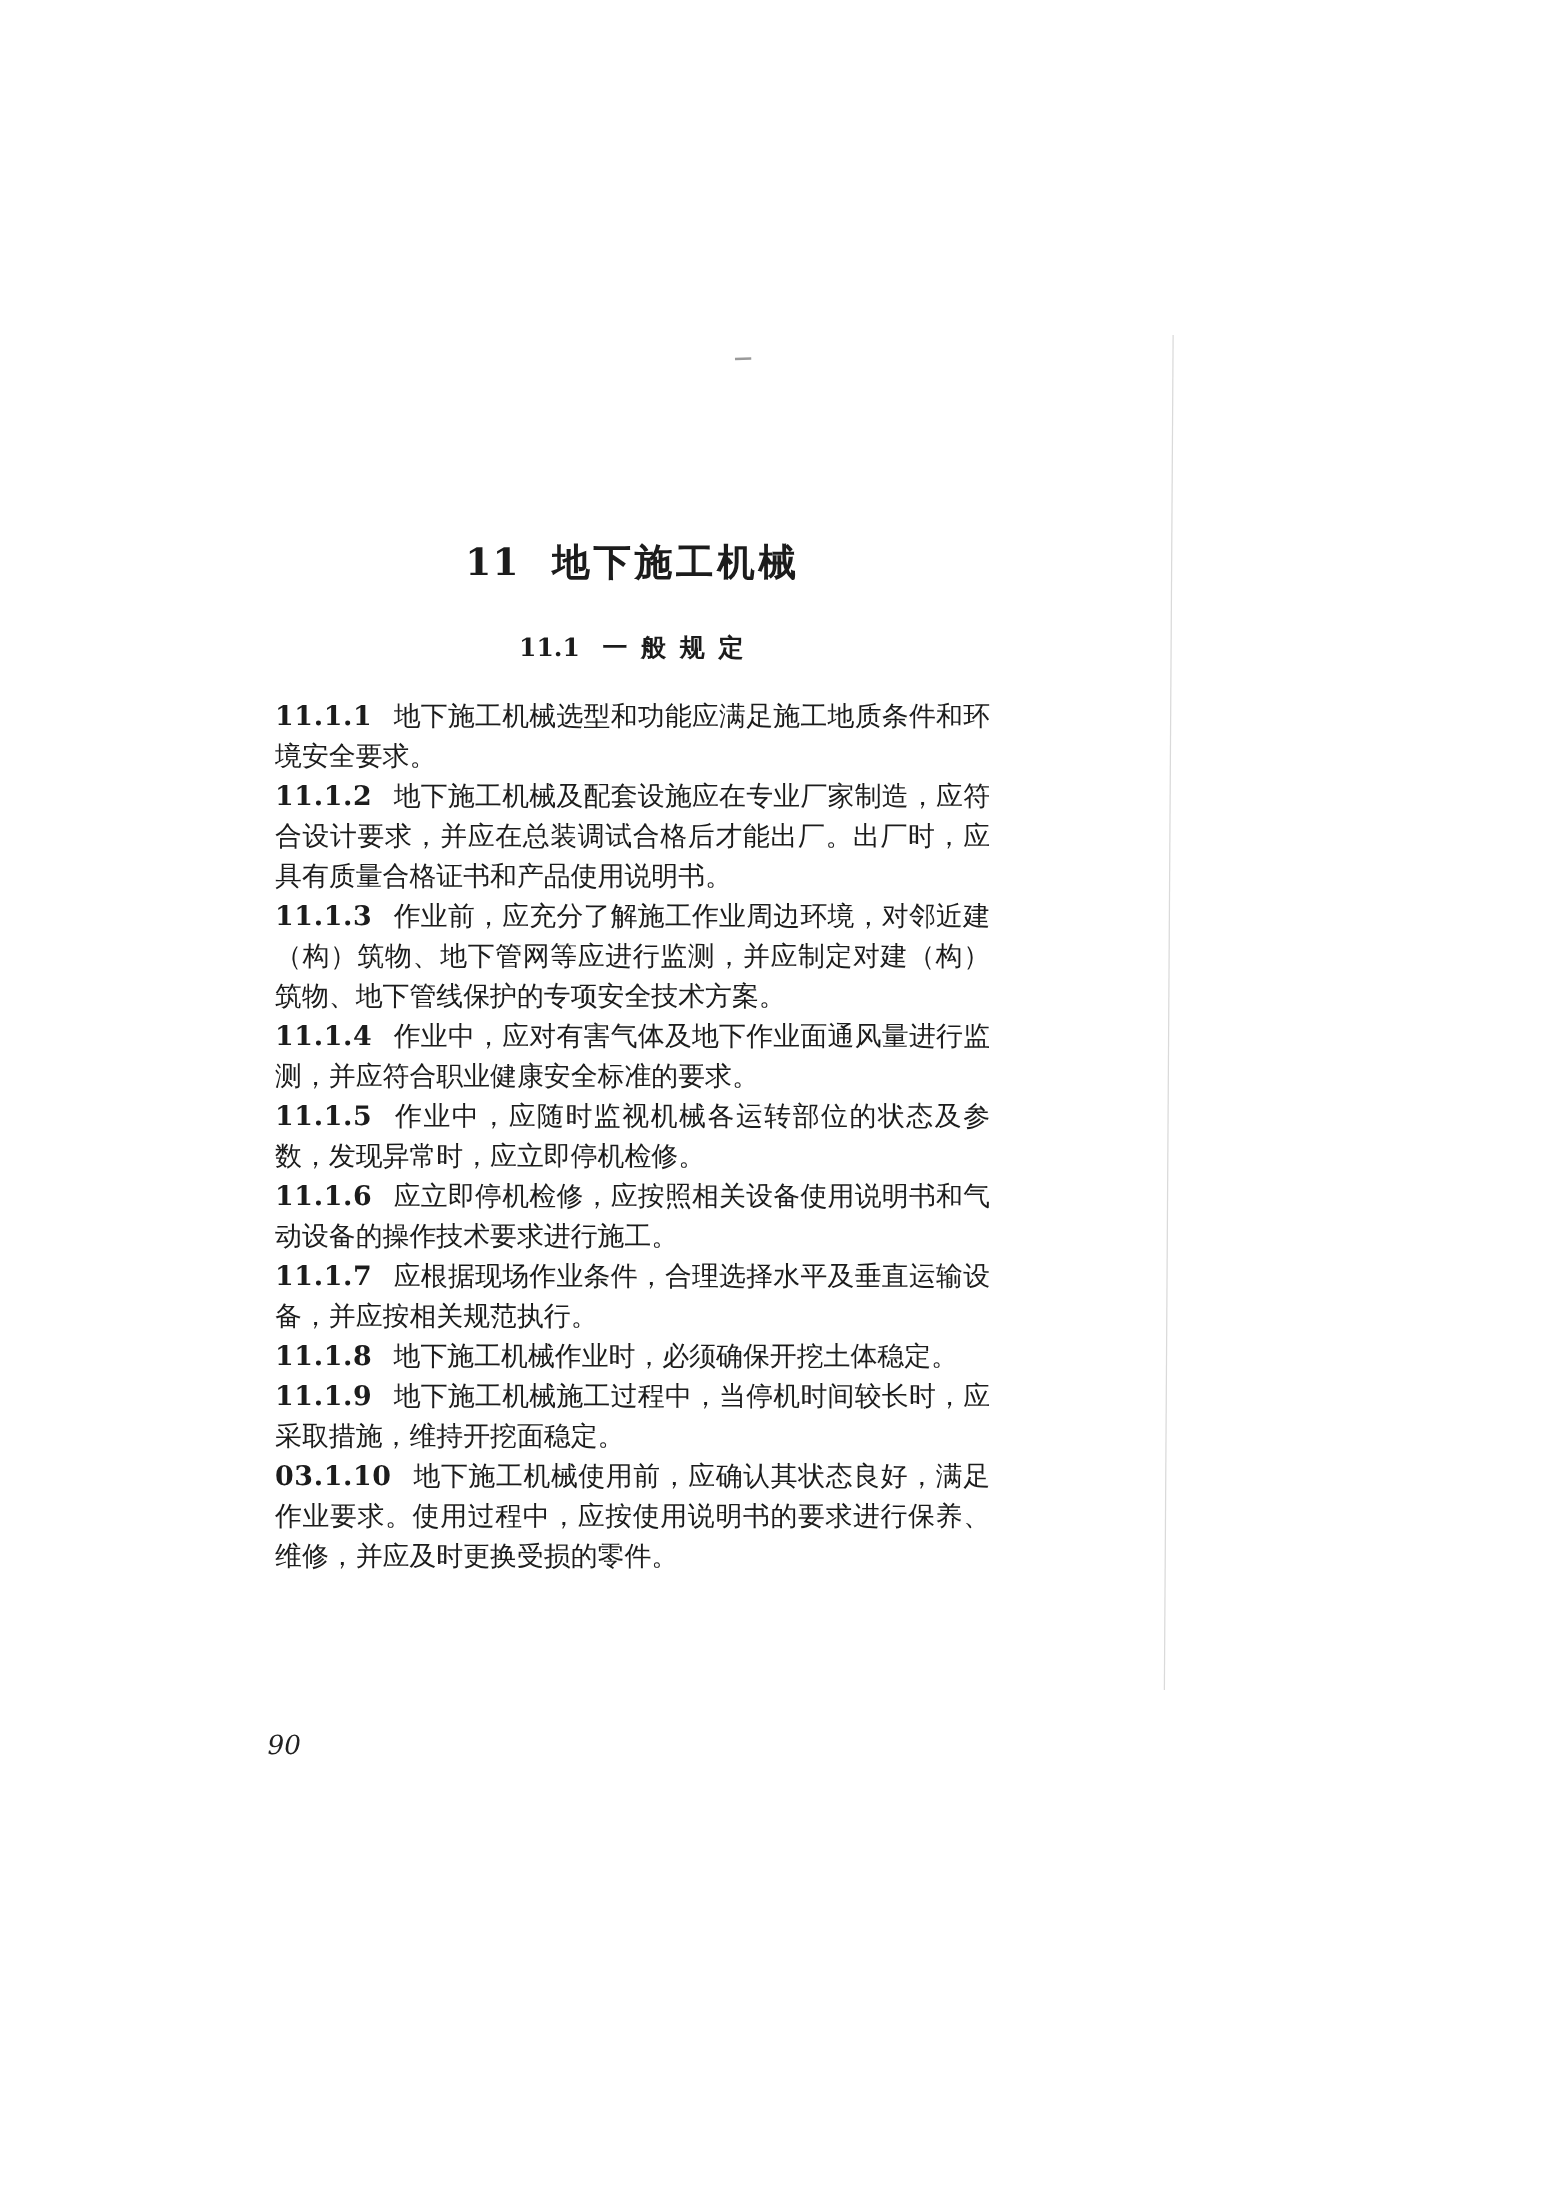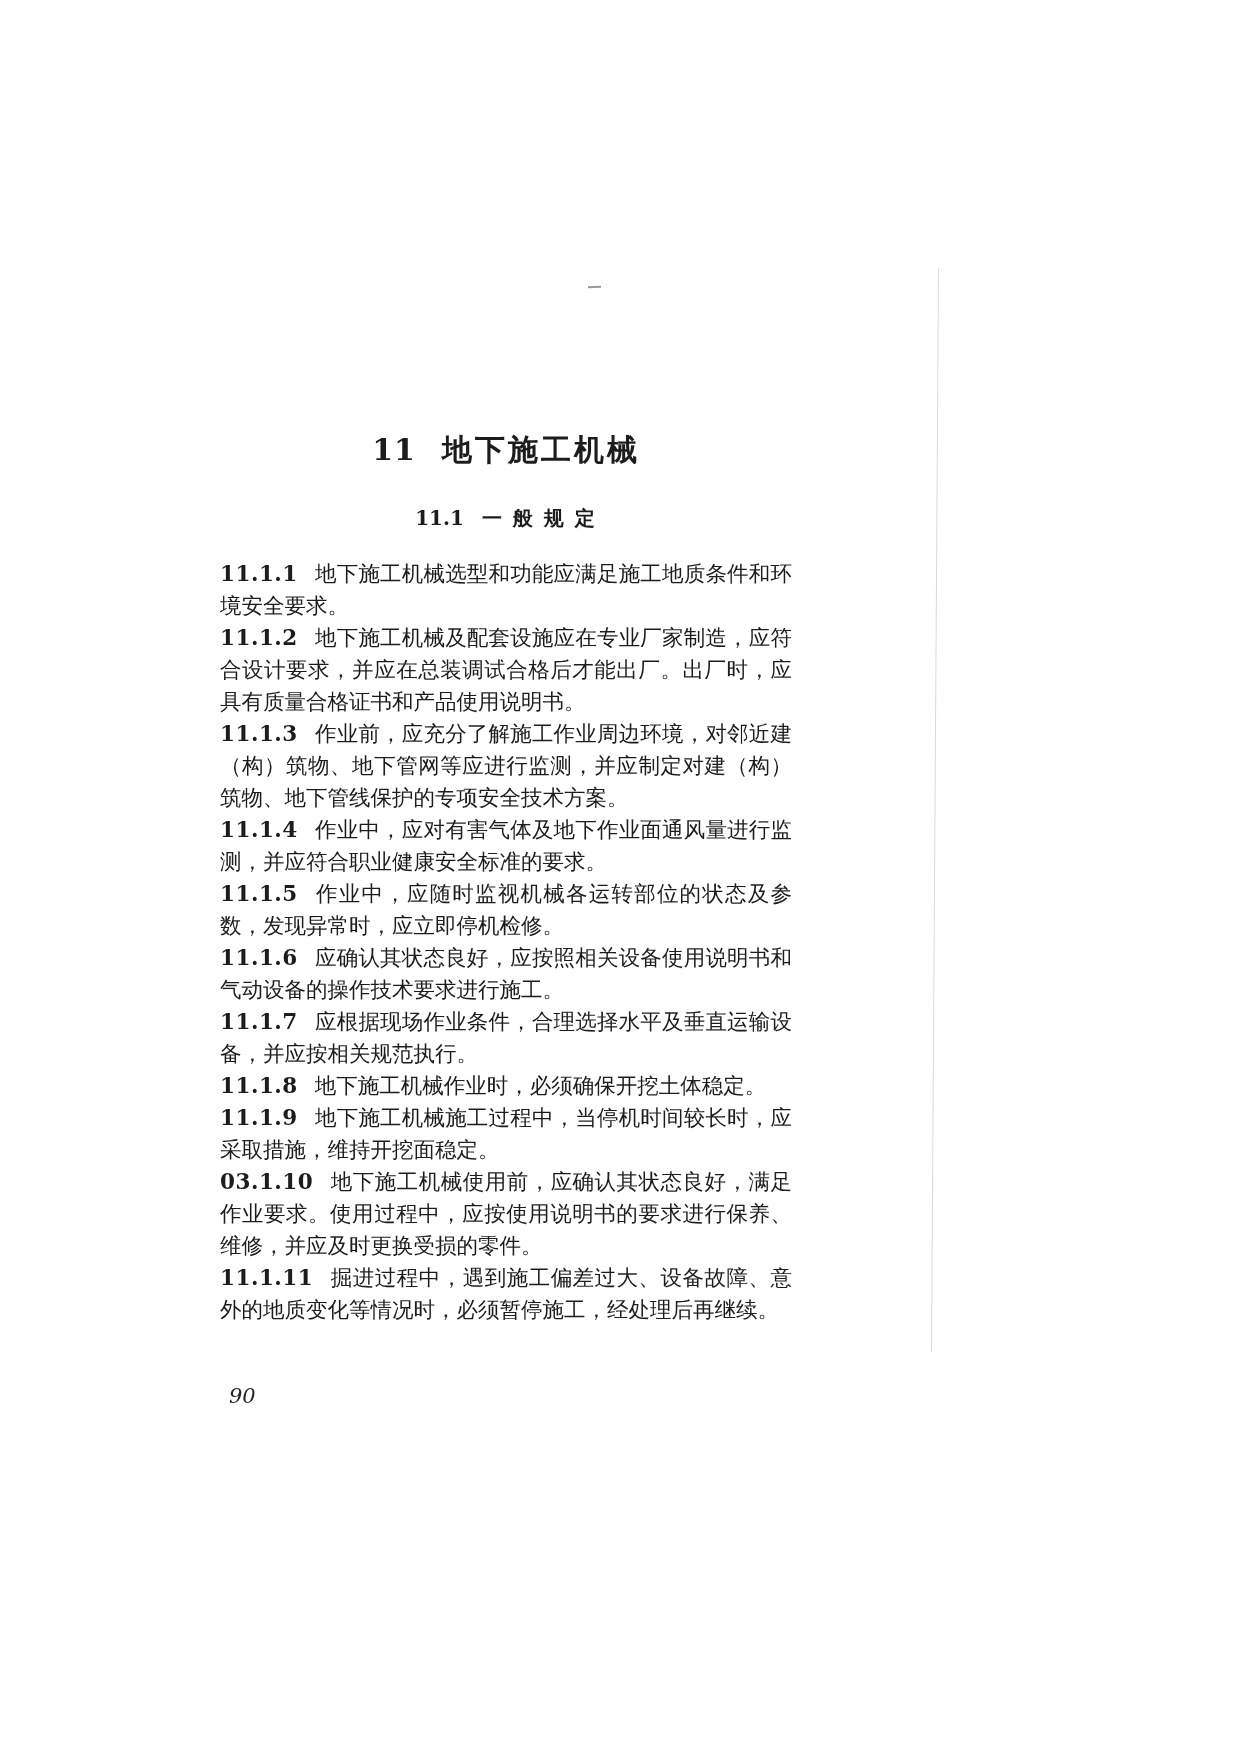--- a/index.html
+++ b/index.html
@@ -57,21 +57,21 @@
     margin: 0;
   }
   .clause .num {
     font-weight: bold;
     font-family: "DejaVu Serif", serif;
     margin-right: 17px;
     letter-spacing: 0.5px;
   }
   .page-number {
     position: absolute;
-    left: 229px;
+    left: 214px;
     top: 1384px;
     font-size: 21px;
     font-style: italic;
     color: #222;
   }
   .scan-line {
     position: absolute;
     left: 938px;
     top: 268px;
     width: 1px;
@@ -109,30 +109,29 @@
       <p class="clause"><span class="num">11.1.1</span><span>地下施工机械选型和功能应满足施工地质条件和环境安全要求。</span></p>
 
       <p class="clause"><span class="num">11.1.2</span><span>地下施工机械及配套设施应在专业厂家制造，应符合设计要求，并应在总装调试合格后才能出厂。出厂时，应具有质量合格证书和产品使用说明书。</span></p>
 
       <p class="clause"><span class="num">11.1.3</span><span>作业前，应充分了解施工作业周边环境，对邻近建（构）筑物、地下管网等应进行监测，并应制定对建（构）筑物、地下管线保护的专项安全技术方案。</span></p>
 
       <p class="clause"><span class="num">11.1.4</span><span>作业中，应对有害气体及地下作业面通风量进行监测，并应符合职业健康安全标准的要求。</span></p>
 
       <p class="clause"><span class="num">11.1.5</span><span>作业中，应随时监视机械各运转部位的状态及参数，发现异常时，应立即停机检修。</span></p>
 
-      <p class="clause"><span class="num">11.1.6</span><span>应确认其状态良好，应按照相关设备使用说明书和气动设备的操作技术要求进行施工。</span></p>
+      <p class="clause"><span class="num">11.1.6</span><span>应立即停机检修，应按照相关设备使用说明书和气动设备的操作技术要求进行施工。</span></p>
 
       <p class="clause"><span class="num">11.1.7</span><span>应根据现场作业条件，合理选择水平及垂直运输设备，并应按相关规范执行。</span></p>
 
       <p class="clause"><span class="num">11.1.8</span><span>地下施工机械作业时，必须确保开挖土体稳定。</span></p>
 
       <p class="clause"><span class="num">11.1.9</span><span>地下施工机械施工过程中，当停机时间较长时，应采取措施，维持开挖面稳定。</span></p>
 
       <p class="clause"><span class="num">03.1.10</span><span>地下施工机械使用前，应确认其状态良好，满足作业要求。使用过程中，应按使用说明书的要求进行保养、维修，并应及时更换受损的零件。</span></p>
 
-      <p class="clause"><span class="num">11.1.11</span><span>掘进过程中，遇到施工偏差过大、设备故障、意外的地质变化等情况时，必须暂停施工，经处理后再继续。</span></p>
 
     </div>
   </div>
 
   <div class="page-number">90</div>
 
 </div>
 
 </body></html>

